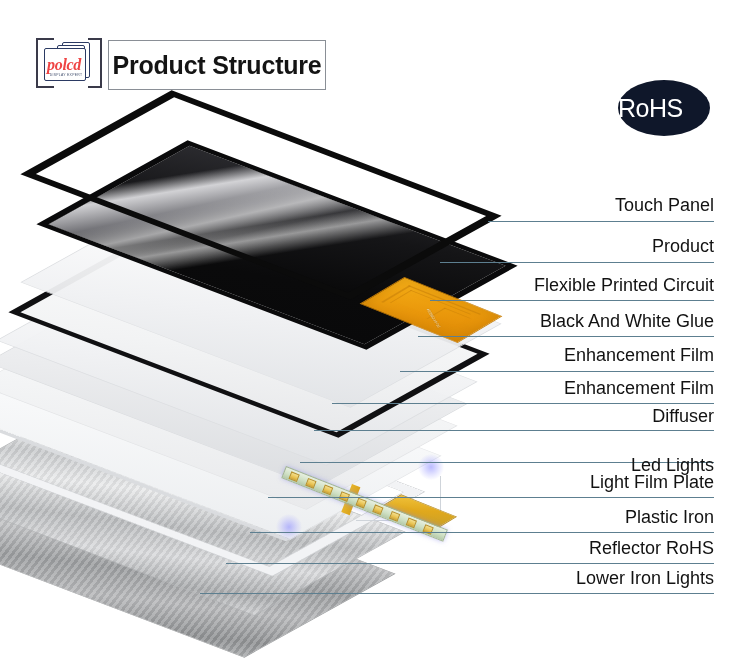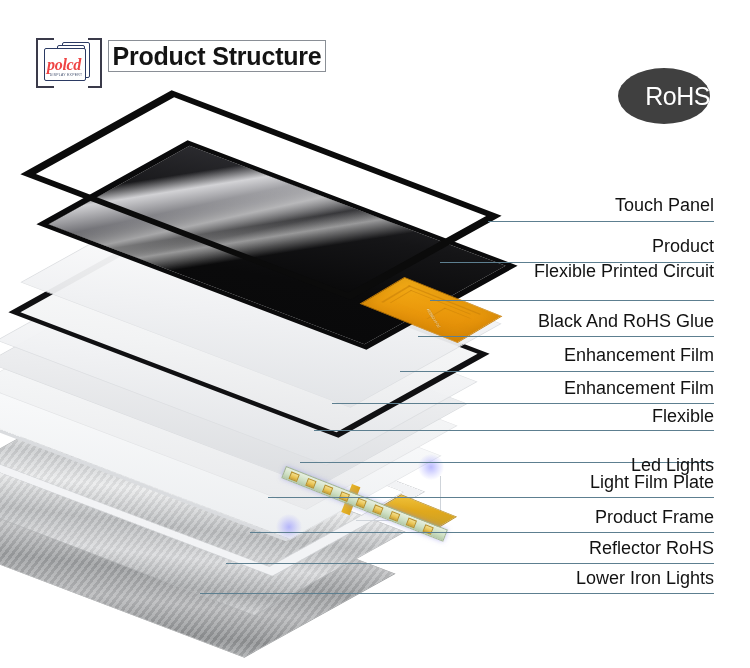--- a/index.html
+++ b/index.html
@@ -98,49 +98,49 @@
     color: #43506f;
     line-height: 4px;
     white-space: nowrap;
     transform: scale(1);
   }
   #title-box {
     position: absolute;
     left: 72px;
     top: 4px;
     width: 218px;
-    height: 32px;
+    height: 50px;
     border: 1.5px solid #8a8f96;
     box-sizing: border-box;
     background: #ffffff;
     display: flex;
     align-items: center;
     justify-content: center;
   }
   #title-text {
     font-family: "Liberation Sans", sans-serif;
     font-weight: bold;
     font-size: 25px;
     color: #141414;
     letter-spacing: -0.2px;
     white-space: nowrap;
   }
 
   
   #rohs-badge {
     position: absolute;
     left: 618px;
-    top: 68px;
+    top: 80px;
     width: 92px;
     height: 56px;
     border-radius: 50%;
-    background: #404040;
+    background: #0f172a;
     display: flex;
     align-items: center;
-    justify-content: flex-end;
+    justify-content: flex-start;
   }
   #rohs-text {
     font-family: "Liberation Sans", sans-serif;
     font-size: 25px;
     color: #ffffff;
     letter-spacing: -0.5px;
     line-height: 25px;
   }
 
   
@@ -518,25 +518,25 @@
     <div class="leader" style="left:300px; top:462px;  width:414px;"></div>
     <div class="leader" style="left:268px; top:497px;  width:446px;"></div>
     <div class="leader" style="left:250px; top:532px;  width:464px;"></div>
     <div class="leader" style="left:226px; top:563px;  width:488px;"></div>
     <div class="leader" style="left:200px; top:593px;  width:514px;"></div>
   </div>
 
   <div id="labels">
     <div class="label" style="top:195px;margin-left:30px;">Touch Panel</div>
     <div class="label" style="top:236px;">Product</div>
-    <div class="label" style="top:261px;">Flexible Printed Circuit</div>
-    <div class="label" style="top:311px;">Black And RoHS Glue</div>
+    <div class="label" style="top:275px;">Flexible Printed Circuit</div>
+    <div class="label" style="top:311px;">Black And White Glue</div>
     <div class="label" style="top:345px;">Enhancement Film</div>
     <div class="label" style="top:378px;">Enhancement Film</div>
-    <div class="label" style="top:406px;">Flexible</div>
+    <div class="label" style="top:406px;">Diffuser</div>
     <div class="label" style="top:437px;margin-top:18px;">Led Lights</div>
     <div class="label" style="top:472px;">Light Film Plate</div>
-    <div class="label" style="top:507px;">Product Frame</div>
+    <div class="label" style="top:507px;">Plastic Iron</div>
     <div class="label" style="top:538px;">Reflector RoHS</div>
     <div class="label" style="top:568px;">Lower Iron Lights</div>
   </div>
 
 </div>
 
 </body></html>

